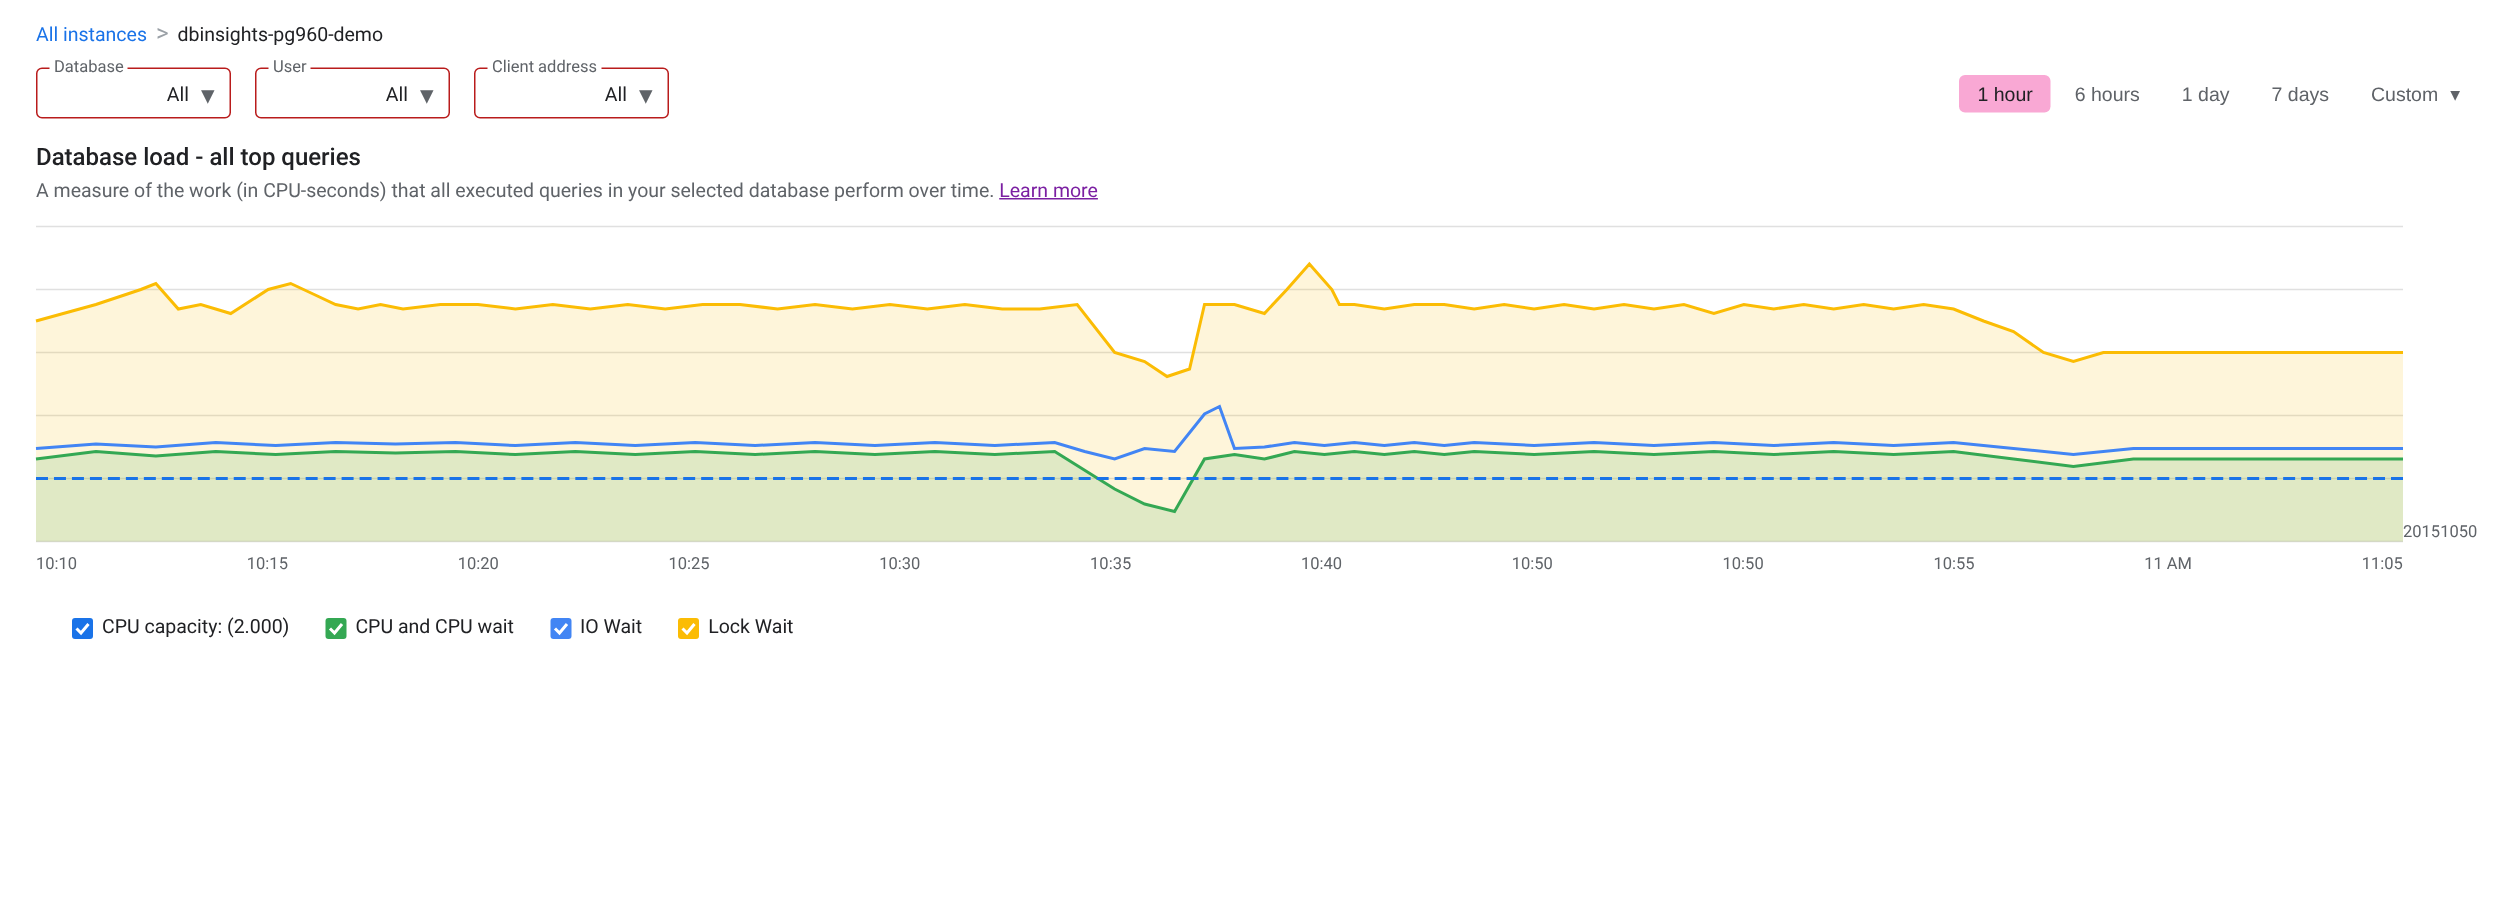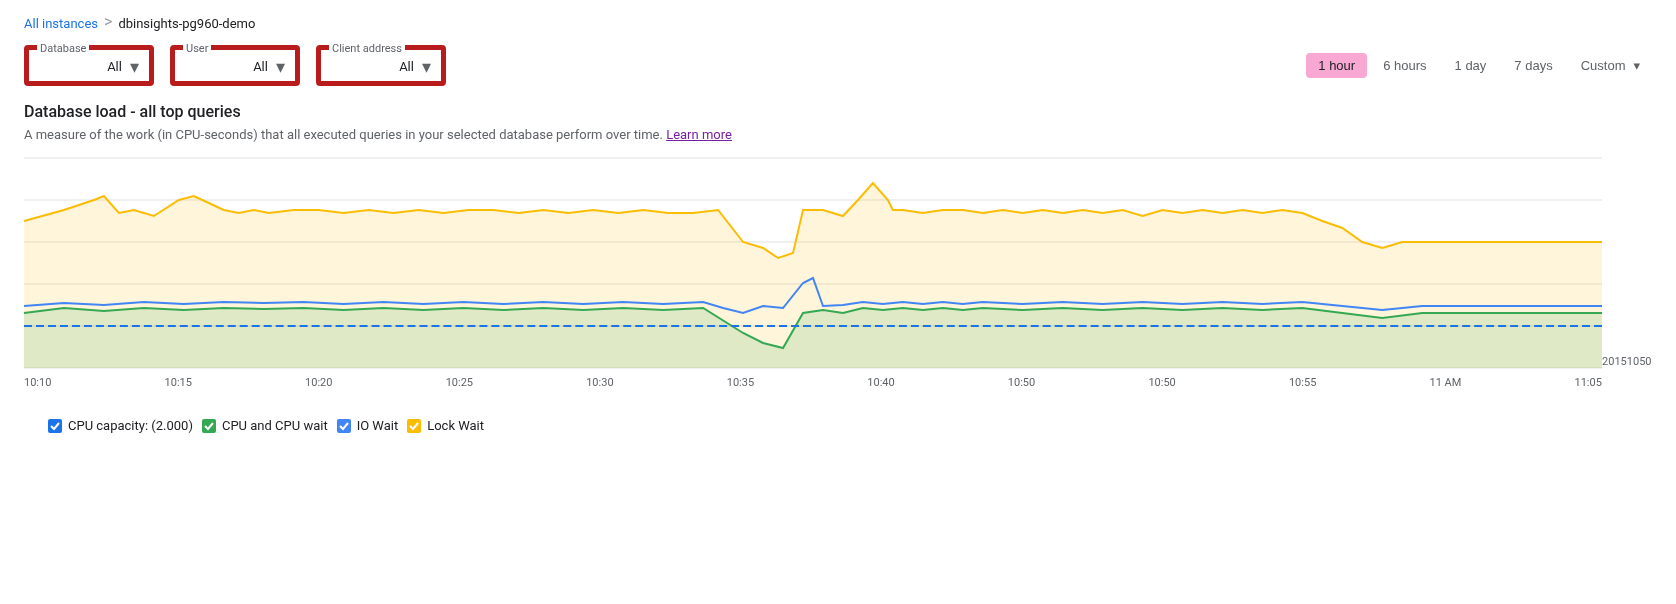--- a/index.html
+++ b/index.html
@@ -6,21 +6,21 @@
     body { font-family: 'Google Sans', Roboto, Arial, sans-serif; background: #fff; color: #202124; font-size: 13px; }
 
     .top-bar { padding: 12px 24px 6px; border-bottom: none; }
     .breadcrumb { display: flex; align-items: flex-end; gap: 6px; font-size: 13px; color: #5f6368; margin-bottom: 8px; }
     .breadcrumb .link { color: #1a73e8; cursor: pointer; }
     .breadcrumb .sep { color: #9aa0a6; font-size: 16px; }
     .breadcrumb .current { color: #202124; }
     .subtitle { font-size: 13px; color: #5f6368; margin-bottom: 16px; }
 
     .controls-row { display: flex; align-items: center; gap: 16px; padding: 0 24px 16px; }
-    .dropdown-group { position: relative; border: 5px solid #b91c1c; border-radius: 4px; padding: 4px 10px 4px 10px; min-width: 130px; }
+    .dropdown-group { position: relative; border: 1px solid #b91c1c; border-radius: 4px; padding: 4px 10px 4px 10px; min-width: 130px; }
     .dropdown-group label { font-size: 11px; color: #5f6368; position: absolute; top: -8px; left: 8px; background: #fff; padding: 0 3px; }
     .dropdown-inner { display: flex; align-items: center; justify-content: flex-end; gap: 8px; margin-top: 2px; font-size: 13px; }
     .dropdown-inner .arrow { color: #5f6368; font-size: 18px; }
     .spacer { flex: 1; }
     .time-controls { display: flex; align-items: center; gap: 4px; }
     .time-btn { padding: 5px 12px; border: none; background: none; cursor: pointer; font-size: 13px; color: #5f6368; border-radius: 4px; }
     .time-btn.active { background: #f9a8d4; color: #202124; font-weight: 500; border-radius: 4px; }
     .time-btn-custom { display: flex; align-items: center; gap: 8px; padding: 5px 12px; border: none; background: none; cursor: pointer; font-size: 13px; color: #5f6368; }
 
     .chart-section { padding: 0 24px 0; }
@@ -28,21 +28,21 @@
     .chart-subtitle { font-size: 13px; color: #5f6368; margin-bottom: 16px; }
     .chart-subtitle a { color: #7b1fa2; text-decoration: underline; cursor: pointer; }
 
     .chart-container { position: relative; width: 100%; height: 240px; margin-bottom: 12px; }
     .chart-area { position: absolute; left: 0; right: 50px; top: 0; bottom: 30px; }
     .y-axis { position: absolute; right: 0; top: 0; bottom: 30px; width: 50px; display: flex; flex-direction: row; justify-content: space-between; align-items: flex-end; padding-right: 4px; }
     .y-label { font-size: 11px; color: #5f6368; }
     .x-axis { position: absolute; left: 0; right: 50px; bottom: 0; height: 22px; display: flex; justify-content: space-between; align-items: flex-start; }
     .x-label { font-size: 11px; color: #5f6368; text-align: center; }
 
-    .legend { display: flex; align-items: center; gap: 9px; padding: 8px 24px; }
+    .legend { display: flex; align-items: center; gap: 24px; padding: 8px 24px; }
     .legend-item { display: flex; align-items: center; gap: 6px; font-size: 13px; }
     .legend-checkbox { width: 14px; height: 14px; border-radius: 2px; display: flex; align-items: center; justify-content: center; flex-shrink: 0; }
     .legend-checkbox svg { width: 12px; height: 12px; }
 
     svg.chart-svg { width: 100%; height: 100%; overflow: visible; }
   </style>
 </head>
 <body>
 
 <div class="top-bar">

